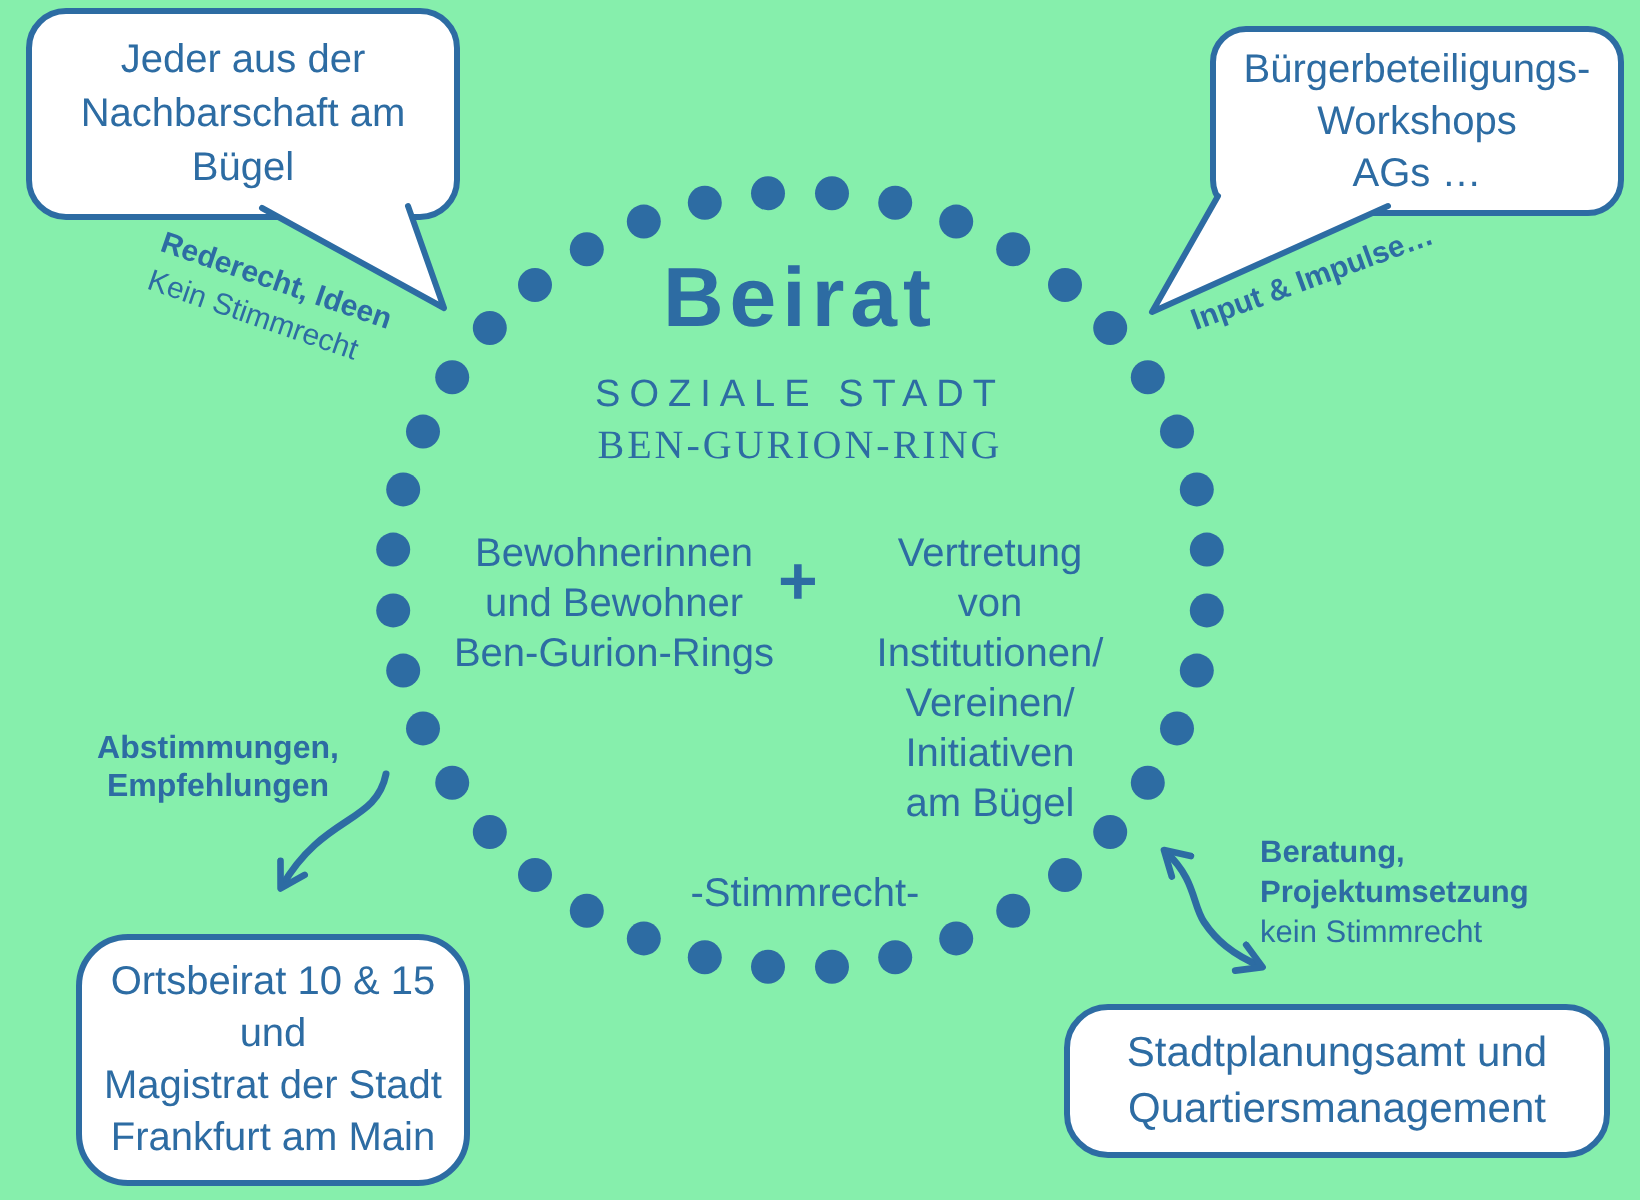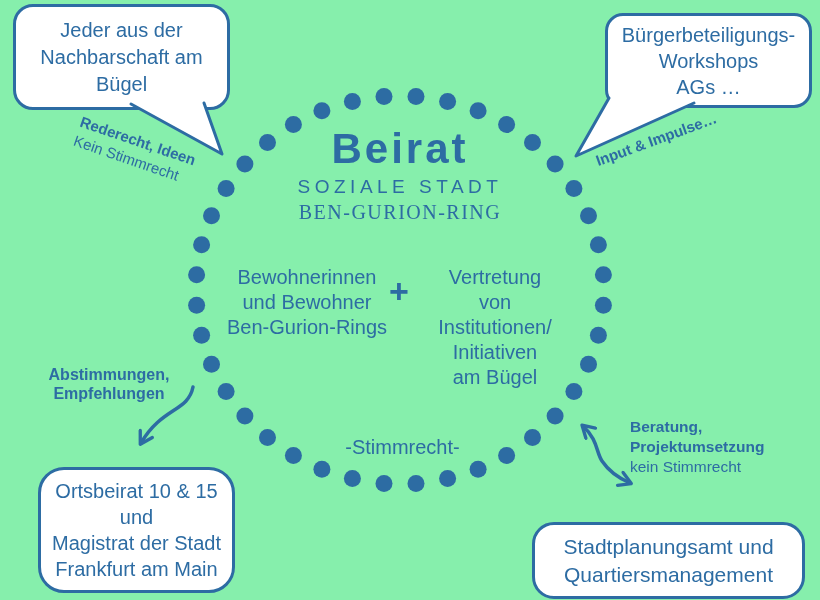--- a/index.html
+++ b/index.html
@@ -10,25 +10,25 @@
   .stage *{box-sizing:border-box;}
   
   .bubble,.box{
     position:absolute;background:#ffffff;border:3px solid #2d6ca3;
     display:flex;flex-direction:column;justify-content:center;align-items:center;
     text-align:center;
   }
   .bubble-tl{left:13px;top:4px;width:217px;height:106px;border-radius:20px;font-size:20px;line-height:27px;}
   .bubble-tr{left:605px;top:13px;width:207px;height:95px;border-radius:18px;font-size:20px;line-height:26px;}
   .box-bl{left:38px;top:467px;width:197px;height:126px;border-radius:26px;font-size:20px;line-height:26px;}
-  .box-br{left:532px;top:522px;width:273px;height:77px;border-radius:22px;font-size:21px;line-height:28px;}
+  .box-br{left:532px;top:502px;width:273px;height:77px;border-radius:22px;font-size:21px;line-height:28px;}
   
   .center-head{position:absolute;left:257px;top:127px;width:286px;text-align:center;}
   .title{font-size:42px;font-weight:bold;letter-spacing:3px;line-height:44px;}
-  .sub1{margin-top:5px;font-size:19px;letter-spacing:4.5px;line-height:22px;}
+  .sub1{margin-top:16px;font-size:19px;letter-spacing:4.5px;line-height:22px;}
   .sub2{margin-top:3px;font-size:20px;letter-spacing:1.5px;line-height:23px;font-family:Liberation Serif, serif;}
   .col{position:absolute;width:170px;text-align:center;font-size:20px;line-height:25px;}
   .col-left{left:222px;top:265px;}
   .col-right{left:410px;top:265px;}
   .plus{position:absolute;left:389px;top:272px;font-size:34px;font-weight:bold;}
   .stimmrecht{position:absolute;left:330px;top:436px;width:145px;text-align:center;font-size:20px;}
   
   .lbl{position:absolute;font-size:15px;line-height:20px;white-space:nowrap;}
   .bold{font-weight:bold;}
   .rot-tl{left:84px;top:112px;transform:rotate(19deg);transform-origin:0 0;}
@@ -81,20 +81,21 @@
   <div class="col col-left">
     <div>Bewohnerinnen</div>
     <div>und Bewohner</div>
     <div>Ben-Gurion-Rings</div>
   </div>
   <div class="plus">+</div>
   <div class="col col-right">
     <div>Vertretung</div>
     <div>von</div>
     <div>Institutionen/</div>
+    <div>Vereinen/</div>
     <div>Initiativen</div>
     <div>am Bügel</div>
   </div>
   <div class="stimmrecht">-Stimmrecht-</div>
 
   <div class="box box-bl">
     <div>Ortsbeirat 10 &amp; 15</div>
     <div>und</div>
     <div>Magistrat der Stadt</div>
     <div>Frankfurt am Main</div>

